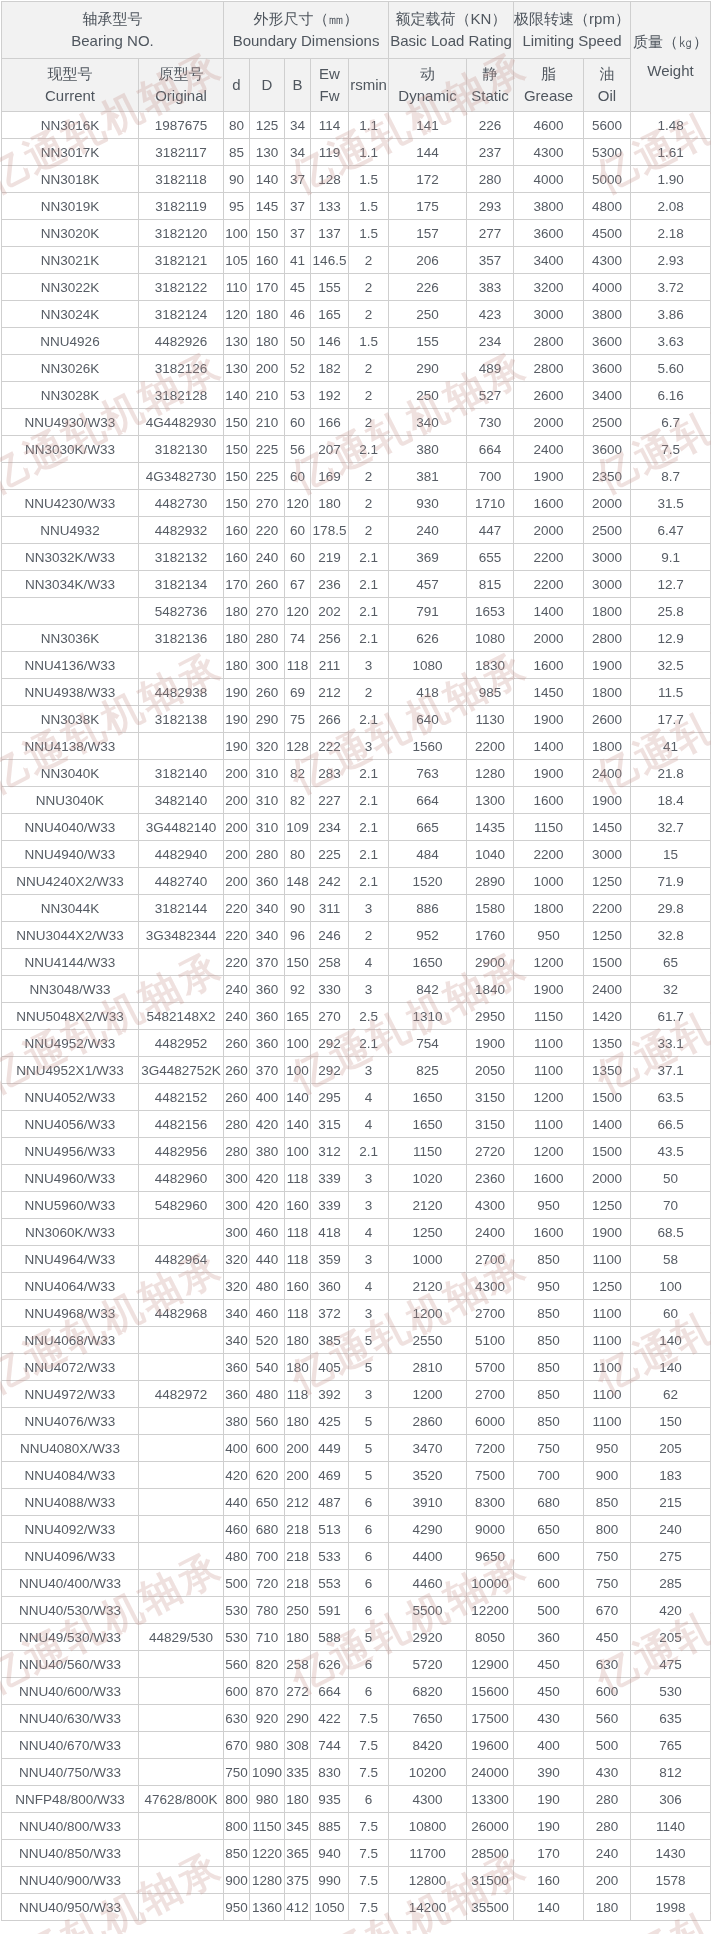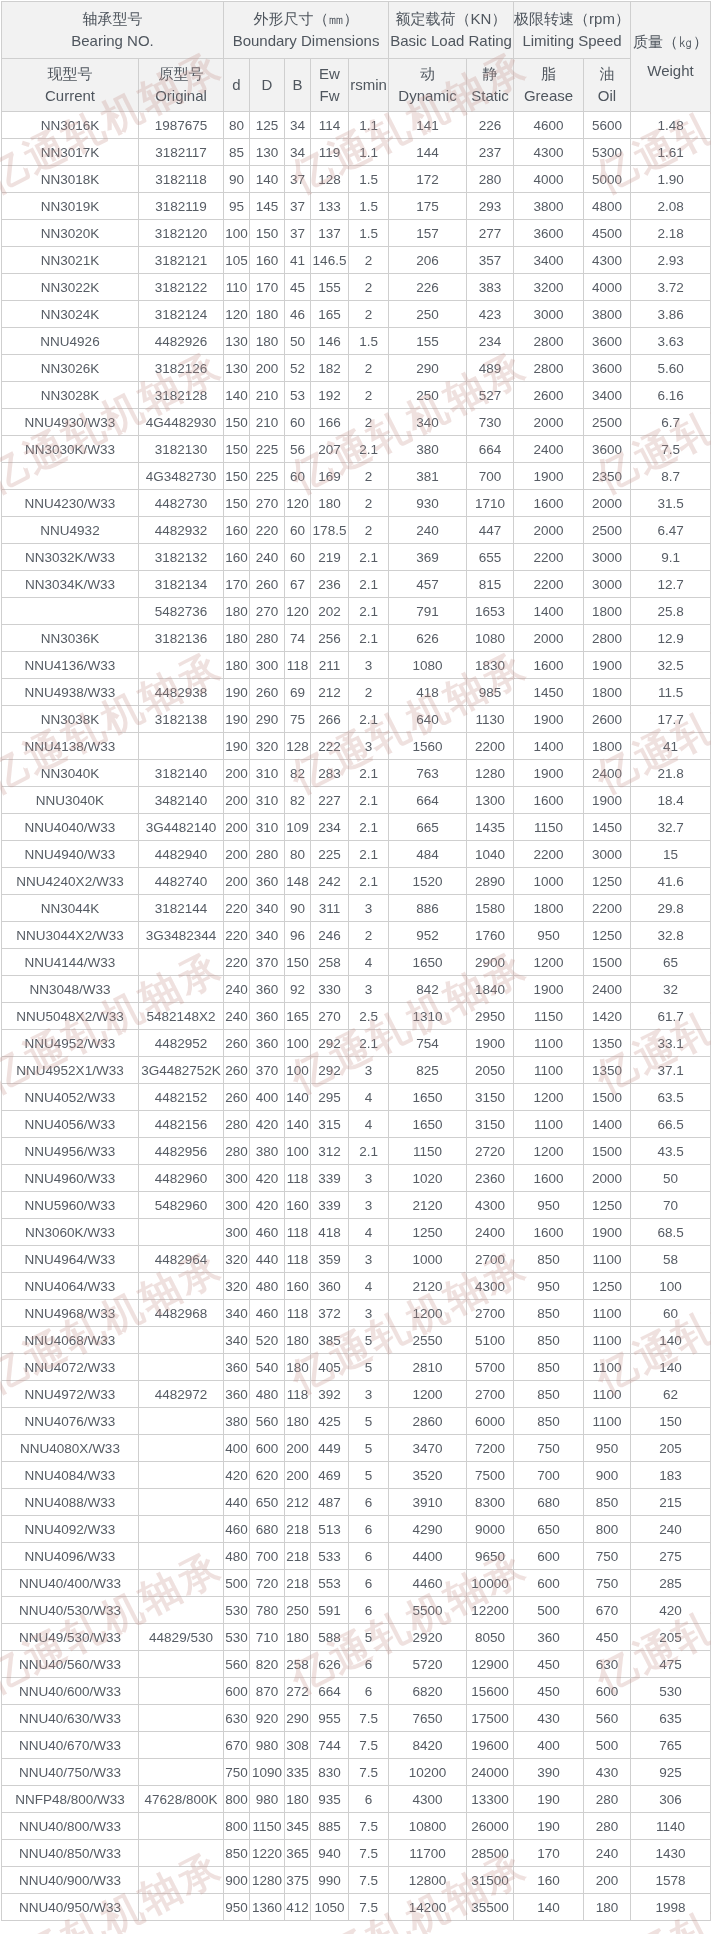--- a/index.html
+++ b/index.html
@@ -603,21 +603,21 @@
           <td>4482740</td>
           <td>200</td>
           <td>360</td>
           <td>148</td>
           <td>242</td>
           <td>2.1</td>
           <td>1520</td>
           <td>2890</td>
           <td>1000</td>
           <td>1250</td>
-          <td>41.6</td>
+          <td>71.9</td>
         </tr>
         <tr>
           <td>NN3044K</td>
           <td>3182144</td>
           <td>220</td>
           <td>340</td>
           <td>90</td>
           <td>311</td>
           <td>3</td>
           <td>886</td>
@@ -1031,21 +1031,21 @@
           <td>450</td>
           <td>600</td>
           <td>530</td>
         </tr>
         <tr>
           <td>NNU40/630/W33</td>
           <td></td>
           <td>630</td>
           <td>920</td>
           <td>290</td>
-          <td>955</td>
+          <td>422</td>
           <td>7.5</td>
           <td>7650</td>
           <td>17500</td>
           <td>430</td>
           <td>560</td>
           <td>635</td>
         </tr>
         <tr>
           <td>NNU40/670/W33</td>
           <td></td>
@@ -1065,21 +1065,21 @@
           <td></td>
           <td>750</td>
           <td>1090</td>
           <td>335</td>
           <td>830</td>
           <td>7.5</td>
           <td>10200</td>
           <td>24000</td>
           <td>390</td>
           <td>430</td>
-          <td>925</td>
+          <td>812</td>
         </tr>
         <tr>
           <td>NNFP48/800/W33</td>
           <td>47628/800K</td>
           <td>800</td>
           <td>980</td>
           <td>180</td>
           <td>935</td>
           <td>6</td>
           <td>4300</td>

